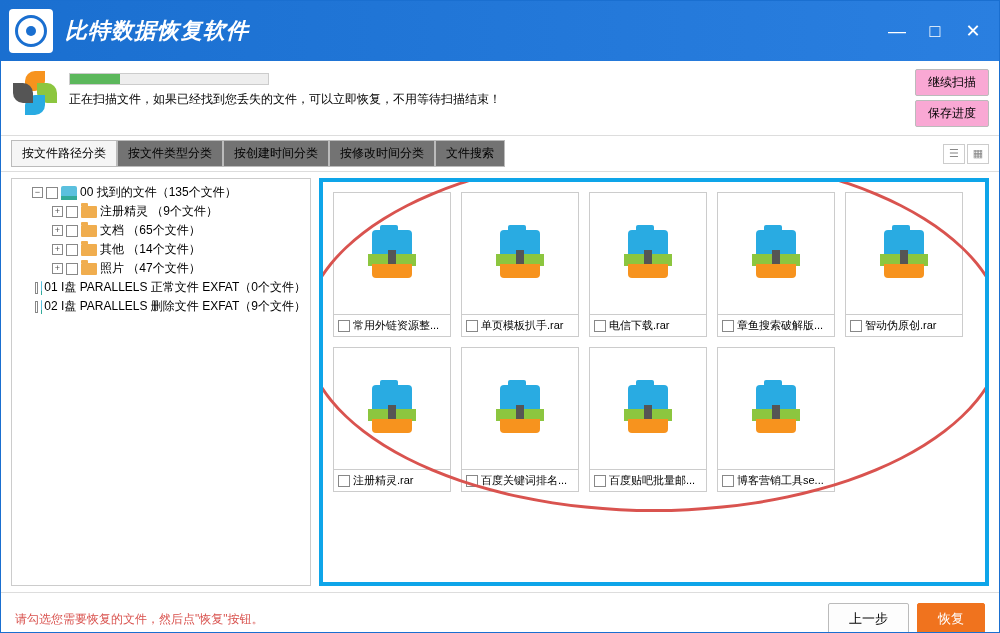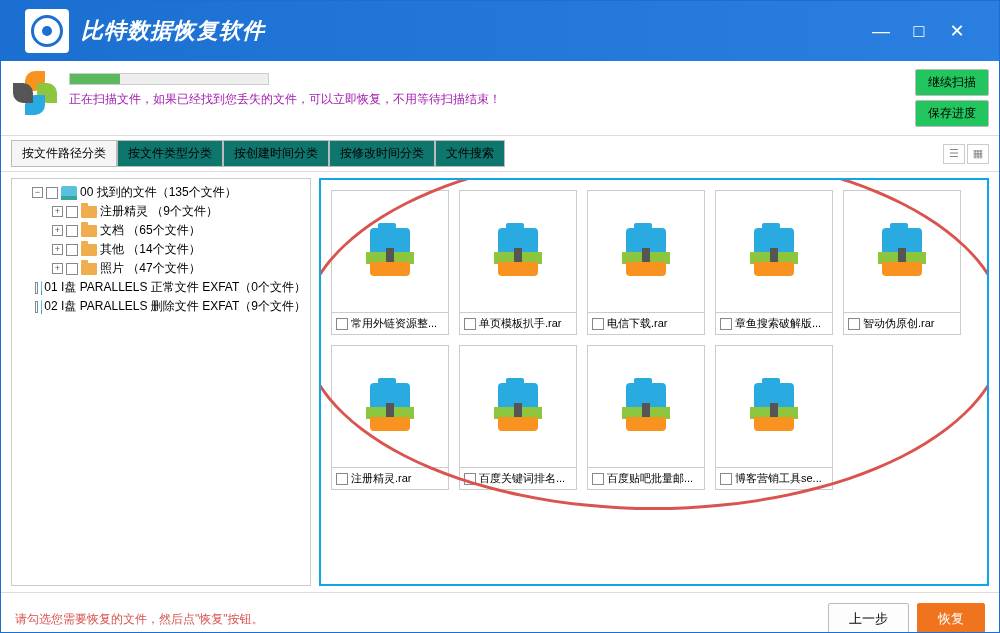--- a/index.html
+++ b/index.html
@@ -1,60 +1,60 @@
 <!DOCTYPE html>
 <html><head>
 <meta charset="utf-8">
 <style>
 * { box-sizing: border-box; margin: 0; padding: 0; font-family: "Microsoft YaHei", sans-serif; }
 body { width: 1000px; height: 633px; background: #fff; overflow: hidden; border: 1px solid #1a6fd0; }
 
-.titlebar { height: 60px; background: linear-gradient(to right, #1a6fd0, #2a7fe0); display: flex; align-items: center; padding: 0 24px; color: #fff; }
+.titlebar { height: 60px; background: linear-gradient(to right, #1a6fd0, #2a7fe0); display: flex; align-items: center; padding: 0 8px; color: #fff; }
 .logo { width: 44px; height: 44px; background: #fff; border-radius: 4px; display: flex; align-items: center; justify-content: center; margin-right: 12px; }
 .logo-inner { width: 32px; height: 32px; border: 3px solid #1a6fd0; border-radius: 50%; position: relative; }
 .logo-inner::after { content: ""; position: absolute; width: 10px; height: 10px; background: #1a6fd0; border-radius: 50%; top: 50%; left: 50%; transform: translate(-50%,-50%); }
 .app-title { font-size: 22px; font-weight: bold; font-style: italic; letter-spacing: 1px; flex: 1; }
 .win-btns { display: flex; gap: 18px; padding-right: 8px; }
 .win-btn { width: 20px; height: 20px; cursor: pointer; color: #fff; display: flex; align-items: center; justify-content: center; font-size: 18px; }
 
 .scan-row { display: flex; align-items: flex-start; padding: 8px 10px; gap: 10px; }
 .spinner { width: 48px; height: 48px; position: relative; }
 .spinner-blade { position: absolute; width: 20px; height: 20px; border-radius: 50% 0; }
 .sb1 { background: #f7931e; top: 2px; left: 14px; transform: rotate(0deg); }
 .sb2 { background: #8cc63f; top: 14px; right: 2px; transform: rotate(90deg); }
 .sb3 { background: #29abe2; bottom: 2px; left: 14px; transform: rotate(180deg); }
 .sb4 { background: #555; top: 14px; left: 2px; transform: rotate(270deg); }
 .scan-info { flex: 1; }
 .prog-track { height: 12px; background: #eee; border: 1px solid #ccc; width: 200px; display: inline-block; vertical-align: middle; }
 .prog-fill { height: 100%; background: #5cb85c; width: 25%; }
-.scan-msg { color: #a21caf; font-size: 12px; margin-top: 4px; }
+.scan-msg { color: #000000; font-size: 12px; margin-top: 4px; }
 .scan-stats { color: #444; font-size: 12px; margin-top: 4px; }
 .scan-stats span { margin-right: 18px; }
 .side-btns { display: flex; flex-direction: column; gap: 4px; }
-.side-btn { padding: 4px 12px; font-size: 12px; border: 1px solid #bbb; background: #22c55e; cursor: pointer; border-radius: 2px; }
+.side-btn { padding: 4px 12px; font-size: 12px; border: 1px solid #bbb; background: #f9a8d4; cursor: pointer; border-radius: 2px; }
 
 .tabbar { display: flex; align-items: center; border-top: 1px solid #ddd; border-bottom: 1px solid #ddd; padding: 4px 10px; }
-.tab { padding: 4px 10px; font-size: 12px; border: 1px solid #bbb; background: #0f766e; cursor: pointer; }
+.tab { padding: 4px 10px; font-size: 12px; border: 1px solid #bbb; background: #737373; cursor: pointer; }
 .tab.active { background: #f5f5f5; }
 .tab-spacer { flex: 1; }
 .view-btn { width: 22px; height: 20px; border: 1px solid #ccc; margin-left: 2px; cursor: pointer; display: flex; align-items: center; justify-content: center; font-size: 11px; color: #888; }
 
 .content { display: flex; height: 420px; }
 .tree { width: 300px; border: 1px solid #ccc; margin: 6px 4px 6px 10px; font-size: 12px; padding: 4px; overflow: auto; }
 .tree-row { display: flex; align-items: center; gap: 3px; padding: 1px 0; white-space: nowrap; cursor: pointer; }
 .tree-indent1 { padding-left: 16px; }
 .tree-indent2 { padding-left: 36px; }
 .exp { width: 11px; height: 11px; border: 1px solid #888; display: inline-flex; align-items: center; justify-content: center; font-size: 9px; line-height: 1; color: #555; }
 .chk { width: 12px; height: 12px; border: 1px solid #888; display: inline-block; }
 .disk-icon { width: 16px; height: 14px; background: #5bc0de; border-radius: 2px; display: inline-block; position: relative; }
 .disk-icon::after { content: ""; position: absolute; bottom: 0; left: 0; right: 0; height: 4px; background: #3a9; }
 .folder-icon { width: 16px; height: 12px; background: #f0ad4e; border-radius: 1px; display: inline-block; position: relative; }
 .folder-icon::before { content: ""; position: absolute; top: -3px; left: 0; width: 7px; height: 3px; background: #f0ad4e; border-radius: 1px 1px 0 0; }
 
-.grid-panel { flex: 1; border: 2px solid #0ea5e9; margin: 6px 10px 6px 4px; position: relative; overflow: hidden; }
+.grid-panel { flex: 1; border: 4px solid #0ea5e9; margin: 6px 10px 6px 4px; position: relative; overflow: hidden; }
 .red-oval { position: absolute; border: 3px solid #d9534f; border-radius: 50%; top: -30px; left: -20px; right: -20px; height: 360px; pointer-events: none; }
 .grid { display: flex; flex-wrap: wrap; gap: 10px; padding: 10px; }
 .cell { width: 118px; height: 145px; border: 1px solid #ccc; display: flex; flex-direction: column; cursor: pointer; }
 .cell-img { flex: 1; display: flex; align-items: center; justify-content: center; }
 .rar-icon { width: 48px; height: 48px; position: relative; }
 .rar-top { position: absolute; top: 0; left: 4px; right: 4px; height: 26px; background: #29abe2; border-radius: 4px 4px 0 0; }
 .rar-top::before { content: ""; position: absolute; top: -5px; left: 8px; width: 18px; height: 5px; background: #29abe2; border-radius: 2px 2px 0 0; }
 .rar-mid { position: absolute; top: 24px; left: 0; right: 0; height: 12px; background: #8cc63f; }
 .rar-bot { position: absolute; top: 34px; left: 4px; right: 4px; height: 14px; background: #f7931e; border-radius: 0 0 4px 4px; }
 .rar-zip { position: absolute; top: 20px; left: 50%; transform: translateX(-50%); width: 8px; height: 14px; background: #555; }

